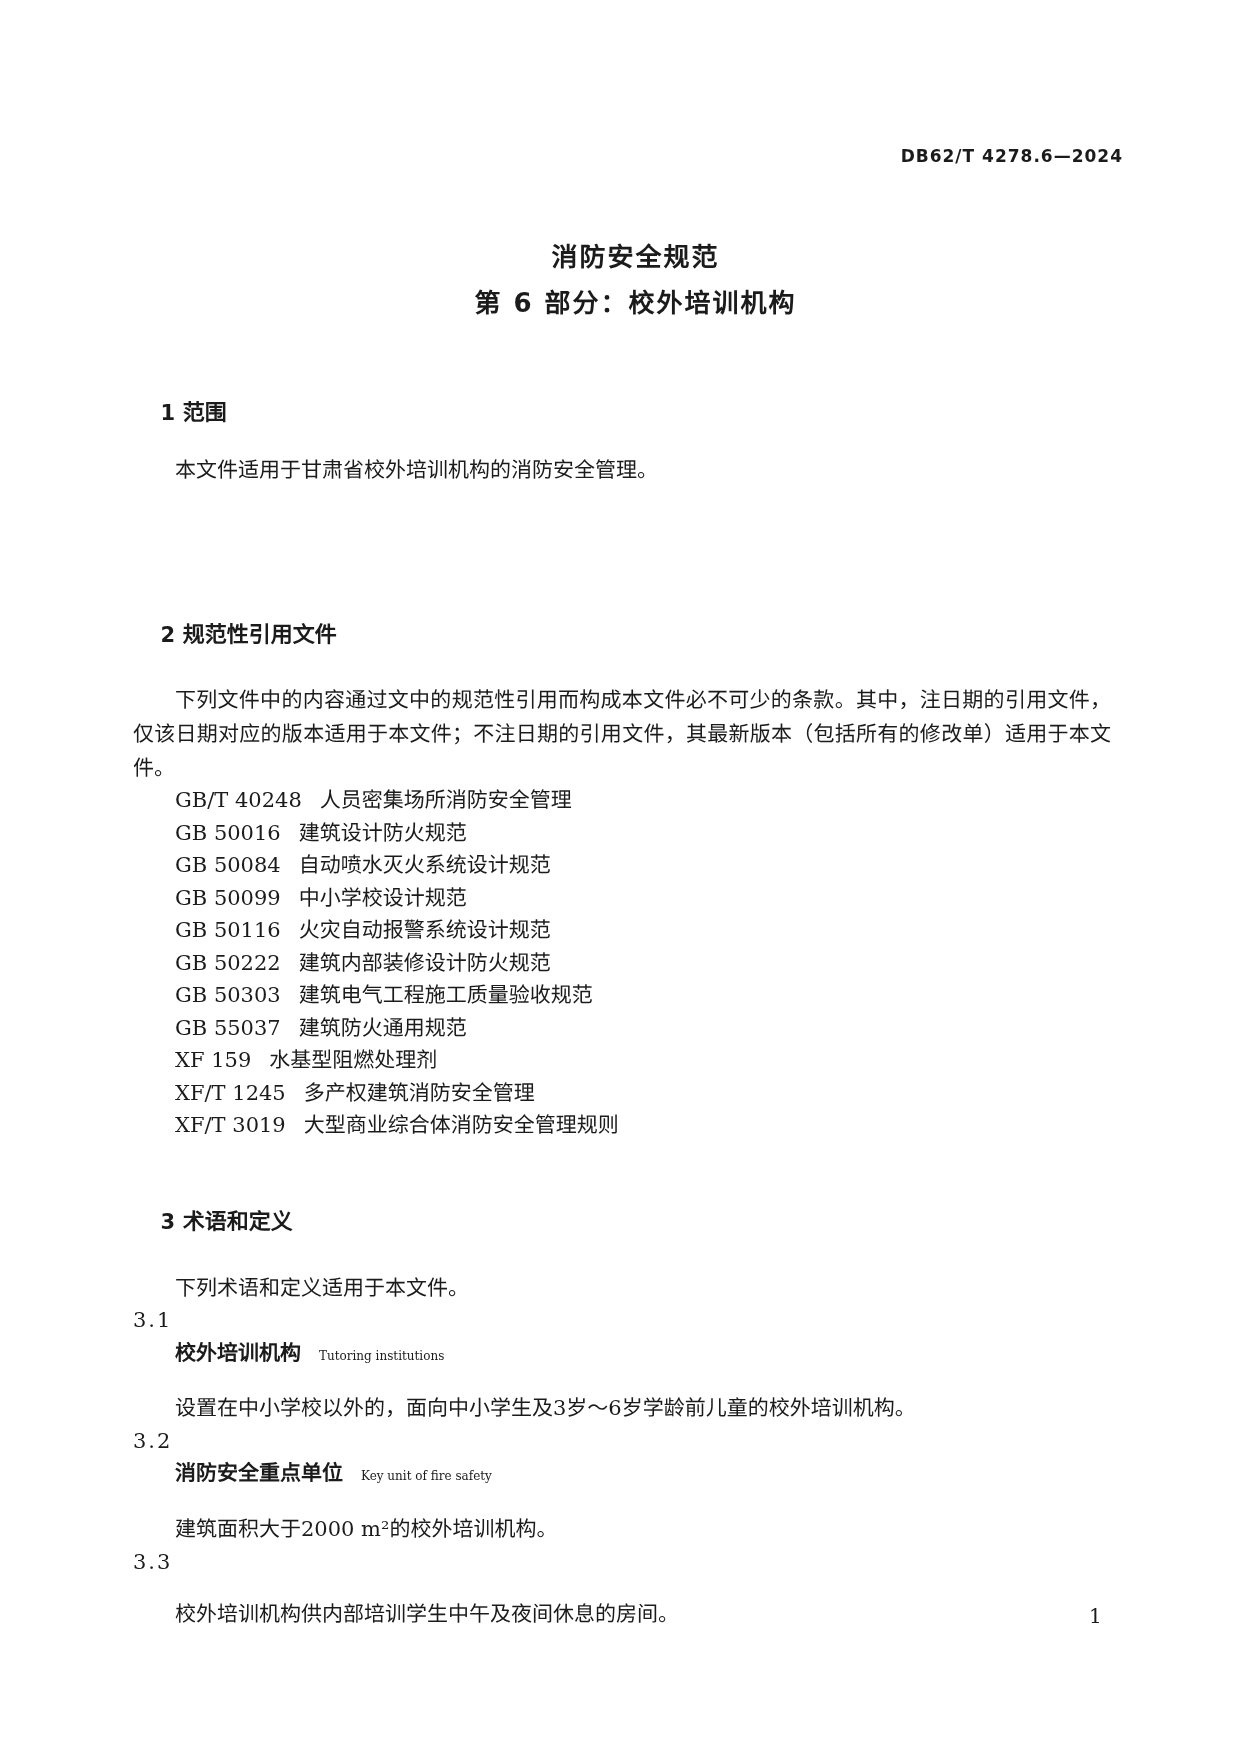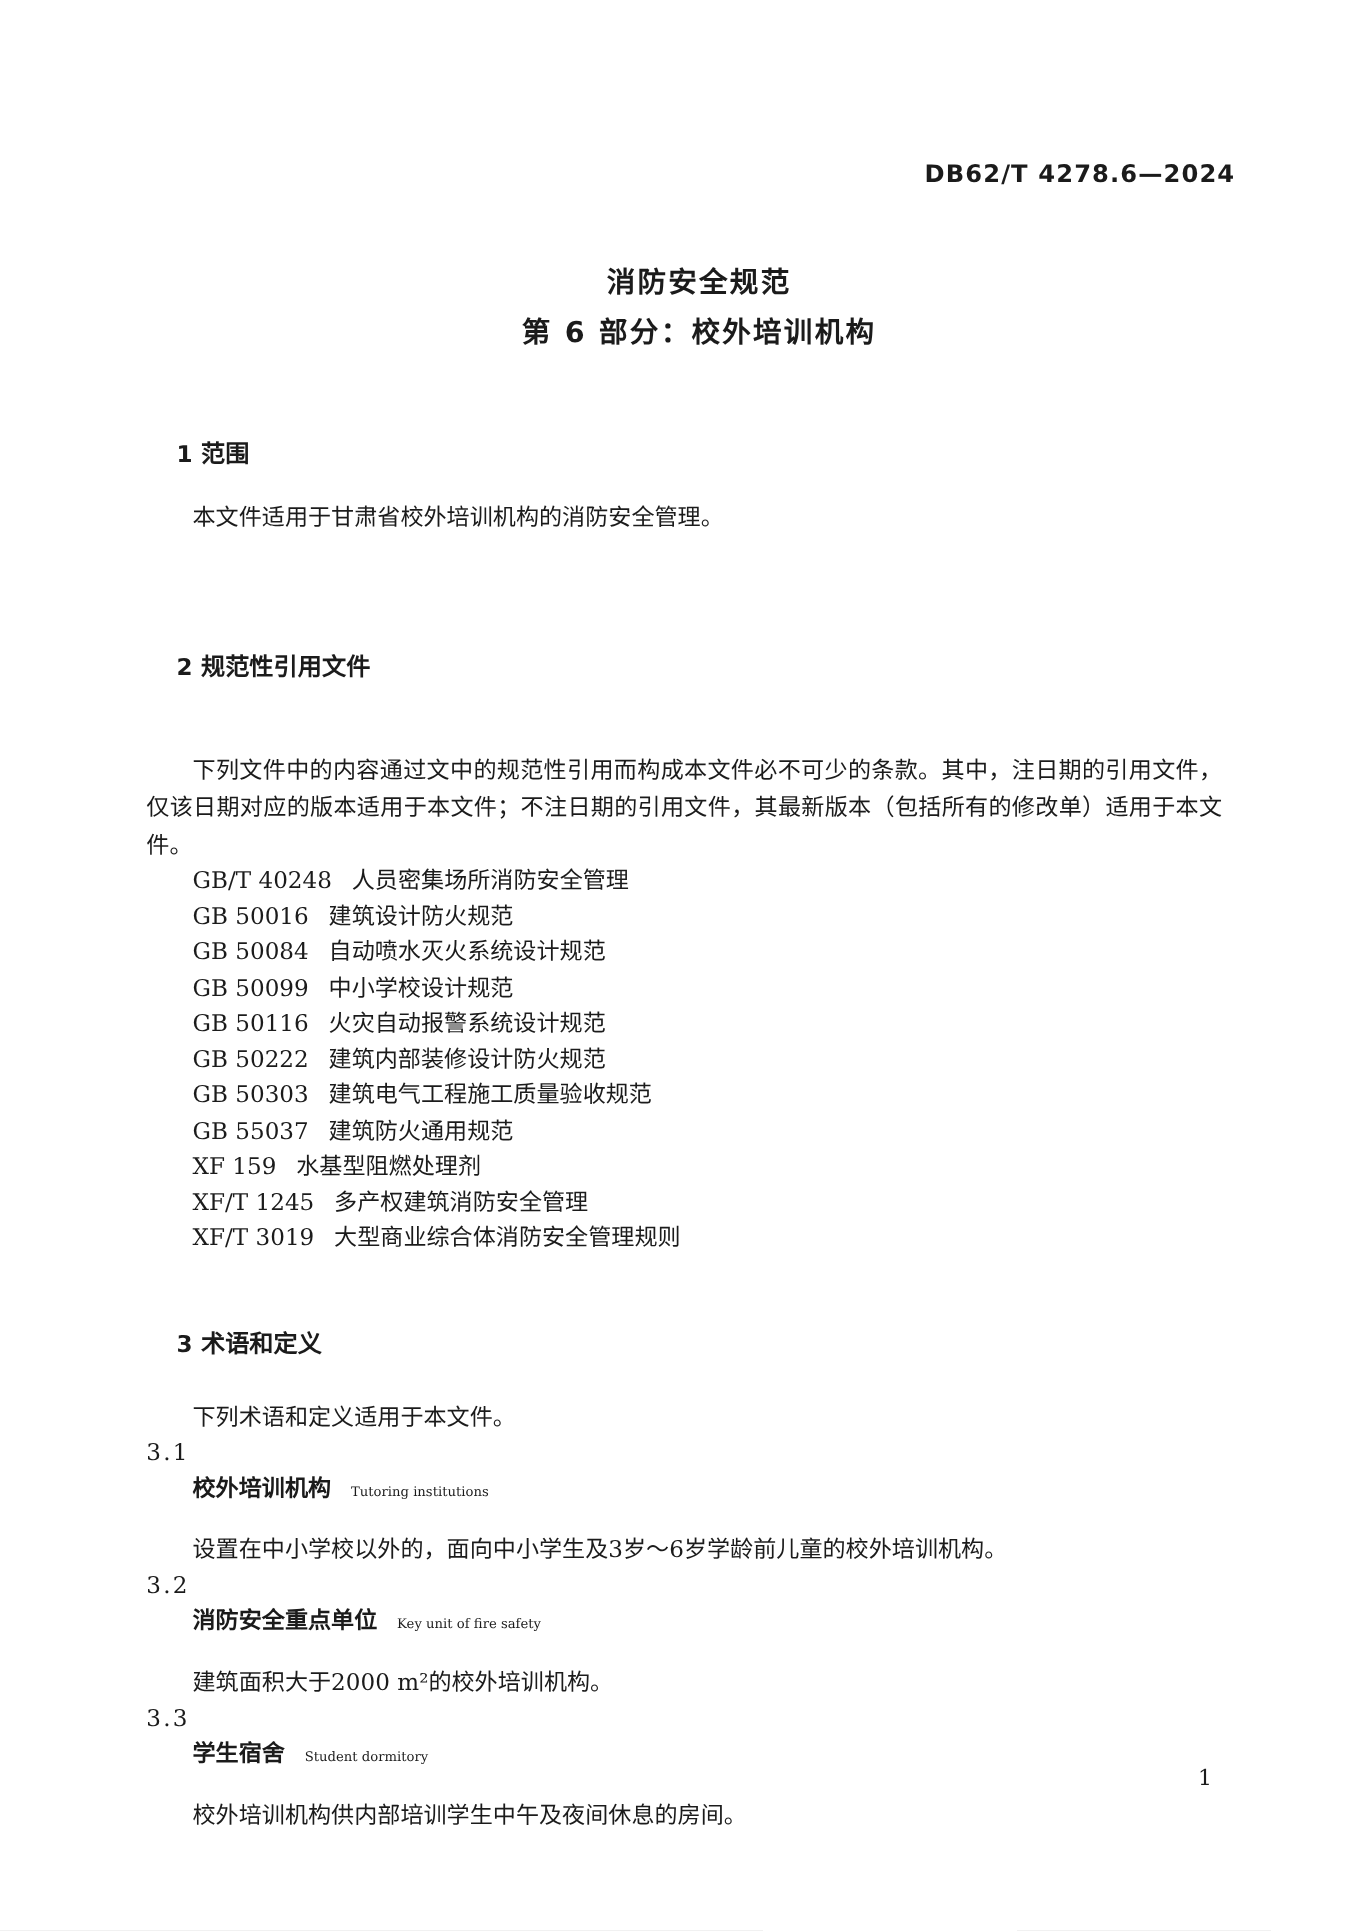--- a/index.html
+++ b/index.html
@@ -19,21 +19,21 @@
     overflow: hidden;
   }
   .abs { position: absolute; }
 
   
   .doc-number {
     top: 146px;
     right: 118px;
     font-family: "DejaVu Sans", "Liberation Sans", sans-serif;
     font-weight: 700;
-    font-size: 22px;
+    font-size: 17px;
     letter-spacing: 1px;
   }
 
   
   .title-block {
     top: 234px;
     left: 30px;
     right: 0;
     text-align: center;
     font-family: "DejaVu Sans", "Liberation Sans", sans-serif;
@@ -130,21 +130,21 @@
 
   <div class="abs sec-heading" style="top:399px">
     <span class="sec-num">1</span>
     <span>范围</span>
   </div>
 
   <div class="abs body-block" style="top:453px">
     <p>本文件适用于甘肃省校外培训机构的消防安全管理。</p>
   </div>
 
-  <div class="abs sec-heading" style="top:593px">
+  <div class="abs sec-heading" style="top:621px">
     <span class="sec-num">2</span>
     <span>规范性引用文件</span>
   </div>
 
   <div class="abs body-block" style="top:683px">
     <p>下列文件中的内容通过文中的规范性引用而构成本文件必不可少的条款。其中，注日期的引用文件，仅该日期对应的版本适用于本文件；不注日期的引用文件，其最新版本（包括所有的修改单）适用于本文件。</p>
   </div>
 
   <div class="abs ref-list">
 
@@ -216,22 +216,19 @@
       <div class="term-block">
         <div class="term-num">3.2</div>
         <div class="term-name-line">
           <span class="term-name">消防安全重点单位</span><span class="term-english">Key unit of fire safety</span>
         </div>
         <div class="term-def">建筑面积大于2000 m²的校外培训机构。</div>
       </div>
 
       <div class="term-block">
         <div class="term-num">3.3</div>
-        <div class="term-name-line">
-          <span class="term-name">学生宿舍</span><span class="term-english">Student dormitory</span>
-        </div>
         <div class="term-def">校外培训机构供内部培训学生中午及夜间休息的房间。</div>
       </div>
     </div>
 
   <div class="abs page-number">1</div>
 
 </div>
 
 </body></html>

